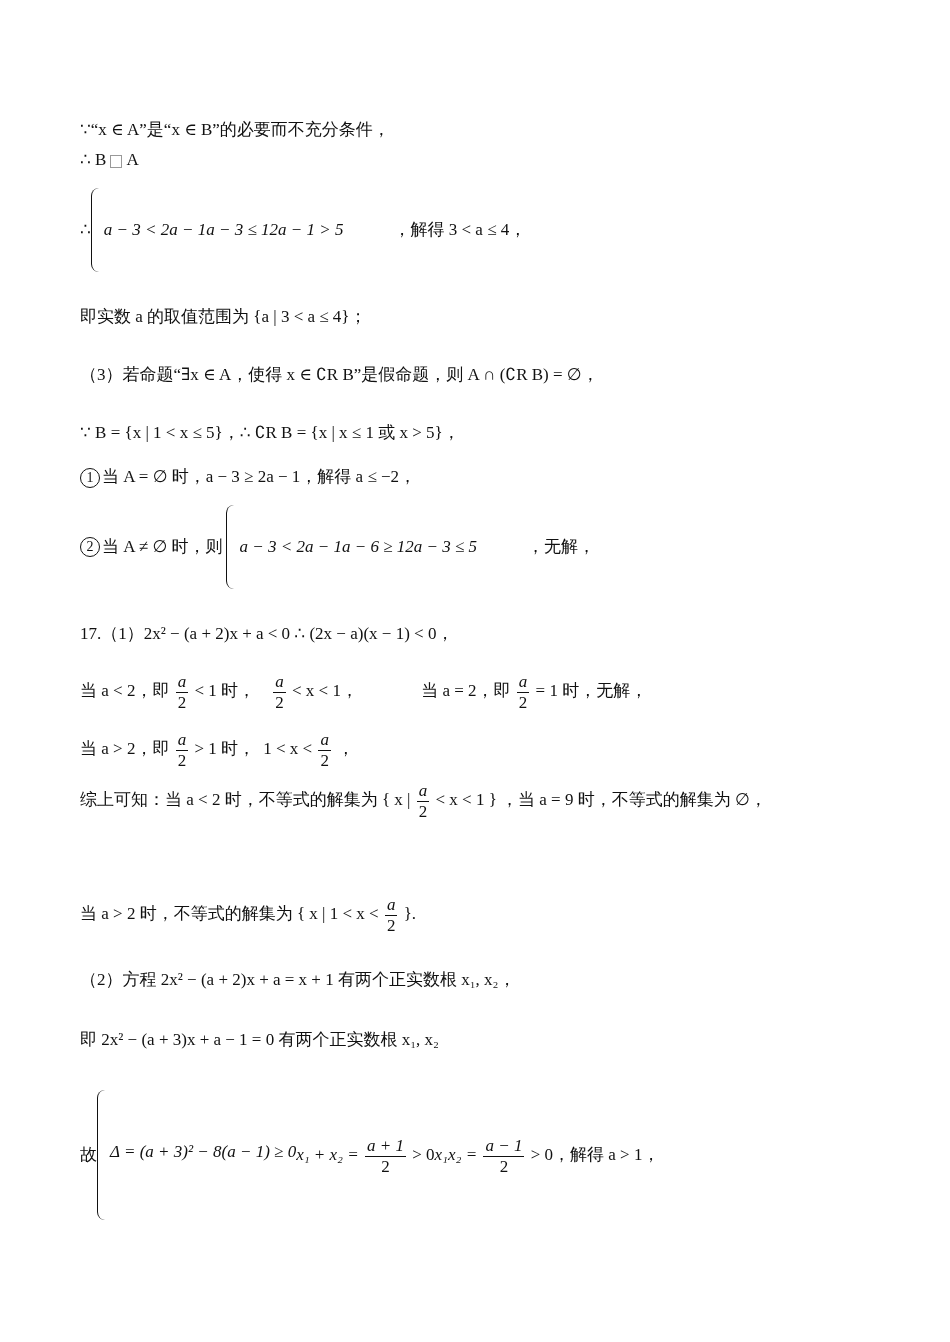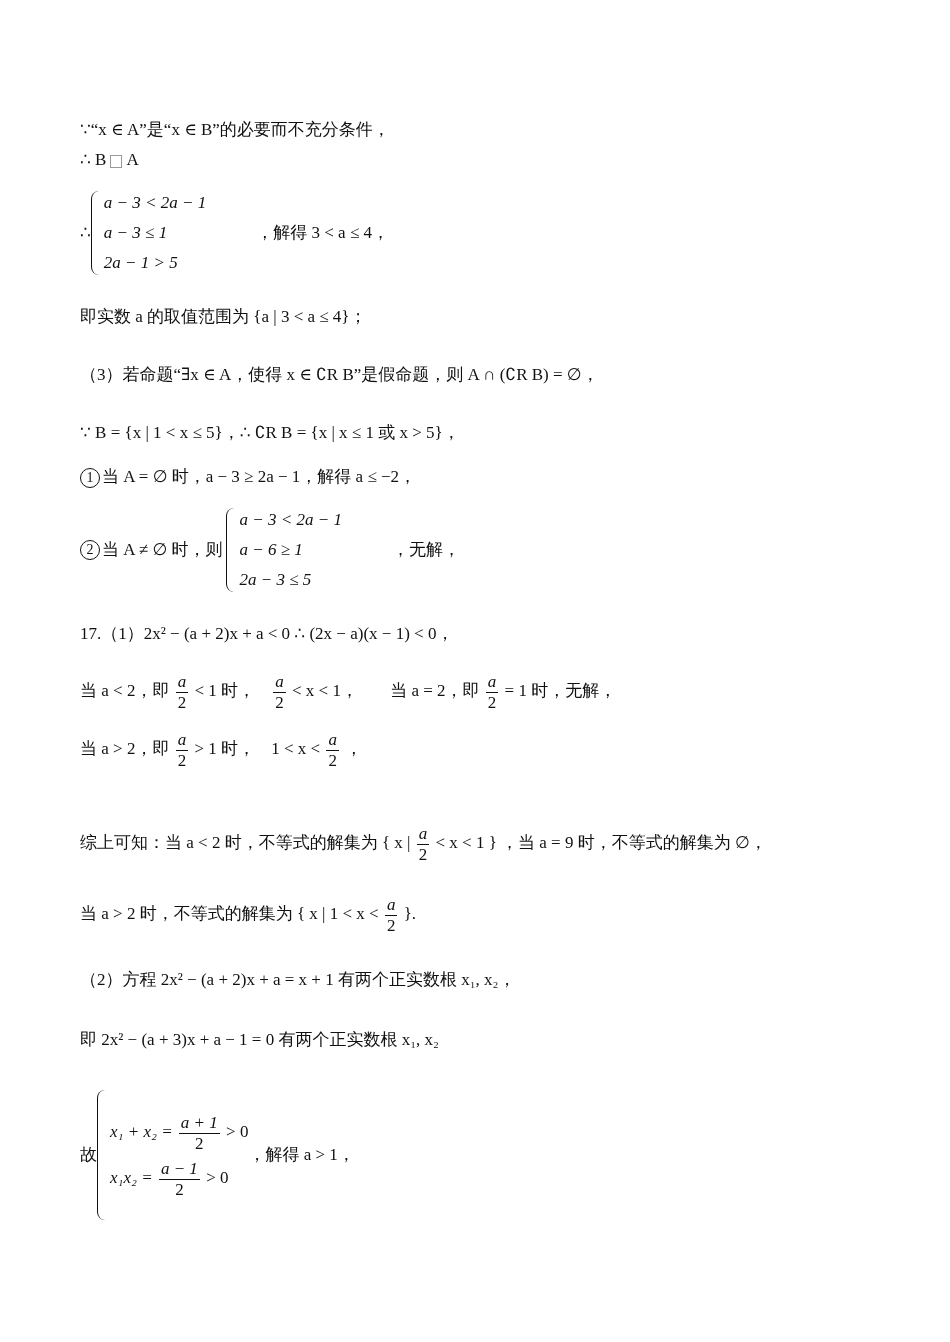--- a/index.html
+++ b/index.html
@@ -9,21 +9,21 @@
     color: #111111; font-size: 17px;
   }
   .line { position: absolute; left: 80px; white-space: nowrap; line-height: 24px; }
   .m { font-style: italic; font-family: "Liberation Serif", serif; }
   .r { font-style: normal; }
   .sys { display: inline-flex; align-items: center; vertical-align: middle; }
   .brace {
     display: inline-block; width: 8px; border-left: 1.3px solid #111;
     border-radius: 8px 0 0 8px; margin-right: 4px; position: relative;
   }
-  .sysrows { display: inline-flex; flex-direction: column; }
+  .sysrows { display: inline-flex; flex-direction: row; }
   .sysrows span { line-height: 30px; }
   .frac { display: inline-flex; flex-direction: column; align-items: center; vertical-align: middle; margin: 0 2px; }
   .frac .num { border-bottom: 1px solid #111; padding: 0 2px; line-height: 20px; }
   .frac .den { line-height: 20px; }
   .box { display:inline-block; width:10px; height:11px; border:1px solid #999; vertical-align:middle; margin:0 4px; }
   .circ { display:inline-block; width:18px; height:18px; border:1px solid #111; border-radius:50%; text-align:center; line-height:18px; font-size:14px; margin-right:2px; }
 </style>
 </head>
 <body>
 
@@ -76,44 +76,44 @@
   <span class="frac">
       <span class="num m">a</span>
       <span class="den">2</span>
     </span>
   <span>&lt; 1 时，</span>
   <span style="margin-left:14px" class="frac">
       <span class="num m">a</span>
       <span class="den">2</span>
     </span>
   <span>&lt; x &lt; 1，</span>
-  <span style="margin-left:28px">当 a = 2，即</span>
+  <span style="margin-left:59px">当 a = 2，即</span>
   <span class="frac">
       <span class="num m">a</span>
       <span class="den">2</span>
     </span>
   <span>= 1 时，无解，</span>
 </div>
 
 <div class="line" style="top:730px">
   <span>当 a &gt; 2，即</span>
   <span class="frac">
       <span class="num m">a</span>
       <span class="den">2</span>
     </span>
   <span>&gt; 1 时，</span>
-  <span style="margin-left:12px">1 &lt; x &lt;</span>
+  <span style="margin-left:4px">1 &lt; x &lt;</span>
   <span class="frac">
       <span class="num m">a</span>
       <span class="den">2</span>
     </span>
   <span>，</span>
 </div>
 
-<div class="line" style="top:824px">
+<div class="line" style="top:781px">
   <span>综上可知：当 a &lt; 2 时，不等式的解集为</span>
   <span>{ x |</span>
   <span class="frac">
       <span class="num m">a</span>
       <span class="den">2</span>
     </span>
   <span>&lt; x &lt; 1 }</span>
   <span>，当 a = 9 时，不等式的解集为 ∅，</span>
 </div>
 
@@ -128,20 +128,21 @@
 </div>
 
 <div class="line" style="top:968px">（2）方程 2x² − (a + 2)x + a = x + 1 有两个正实数根 x₁, x₂，</div>
 <div class="line" style="top:1028px">即 2x² − (a + 3)x + a − 1 = 0 有两个正实数根 x₁, x₂</div>
 
 <div class="line" style="top:1090px">
   <span class="sys">
     <span>故</span>
     <span class="brace" style="height:130px"></span>
     <span class="sysrows">
+      <span class="m" style="line-height:40px">Δ = (a + 3)² − 8(a − 1) ≥ 0</span>
       <span class="m" style="line-height:46px">
         <span>x₁ + x₂ =</span>
         <span class="frac">
             <span class="num">a + 1</span>
             <span class="den r">2</span>
           </span>
         <span class="r">&gt; 0</span>
       </span>
       <span class="m" style="line-height:46px">
         <span>x₁x₂ =</span>

